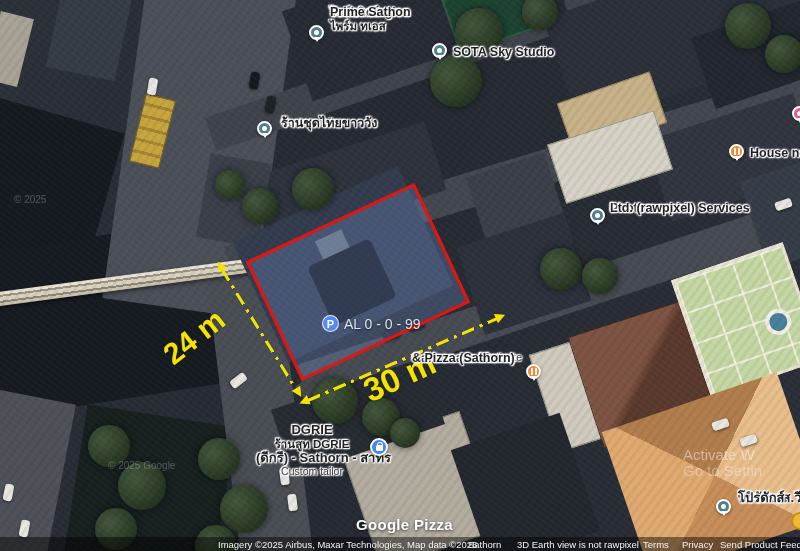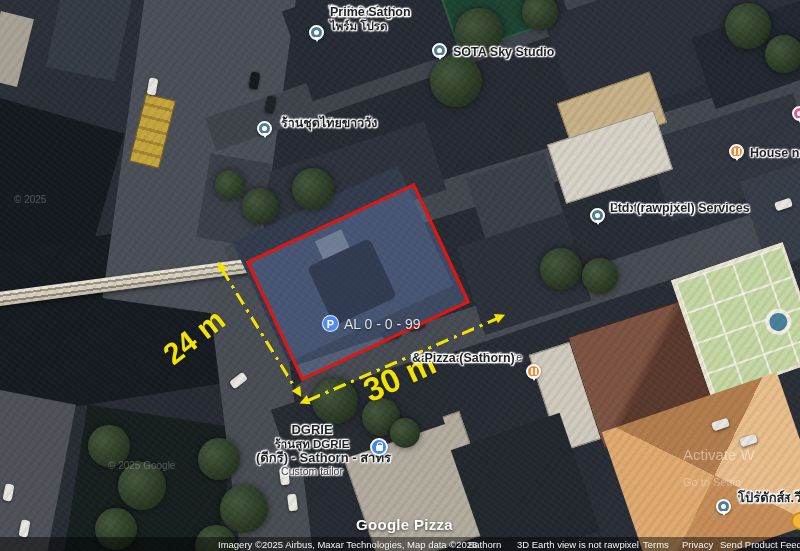--- a/index.html
+++ b/index.html
@@ -53,21 +53,21 @@
   .parking-icon{position:static!important;width:17px;height:17px;border-radius:50%;background:#538af4;
     border:1.5px solid rgba(255,255,255,.85);color:#fff;font-size:11px;font-weight:bold;
     display:flex;align-items:center;justify-content:center;}
   .parking-icon::before{content:"P";}
   .parking-text{position:static!important;color:#dfe3ea;font-size:14px;text-shadow:0 1px 2px rgba(0,0,0,.6);}
   
   .wm-faint{color:rgba(255,255,255,.25);font-size:10px;z-index:12;white-space:nowrap;}
   .gmaps-logo{left:356px;top:516px;color:#fff;font-size:15px;font-weight:bold;letter-spacing:.3px;
     text-shadow:0 1px 3px rgba(0,0,0,.7);z-index:40;white-space:nowrap;}
   .activate1{left:683px;top:446px;color:rgba(255,255,255,.45);font-size:15px;z-index:40;white-space:nowrap;}
-  .activate2{left:683px;top:476px;color:rgba(255,255,255,.35);font-size:11px;z-index:40;white-space:nowrap;}
+  .activate2{left:683px;top:462px;color:rgba(255,255,255,.35);font-size:15px;z-index:40;white-space:nowrap;}
   .attr-bar{left:0;bottom:0;width:800px;height:14px;background:rgba(0,0,0,.45);z-index:50;}
   .attr-bar span{position:absolute;top:2px;color:#f2f2f2;font-size:9.5px;white-space:nowrap;}
 </style>
 </head>
 <body>
 
 <div id="map-root">
 
   <div style="left:0;top:0;width:800px;height:551px;">
 
@@ -169,21 +169,21 @@
   <div class="parking-wrap">
     <span class="parking-icon"></span>
     <span class="parking-text">AL 0 - 0 - 99</span>
   </div>
 
   <span class="pin" style="left:309px;top:25px;"></span>
   <div class="poi-name halo" style="left:330px;top:5px;">
     <div>Technologies</div>
     <div>Prime Sathon</div>
     <div style="position:static;font-size:11.5px;">ไนท์บริดจ์</div>
-    <div style="position:static;font-size:11.5px;">ไพร์ม โปรด</div>
+    <div style="position:static;font-size:11.5px;">ไพร์ม ทเอส</div>
   </div>
 
   <span class="pin" style="left:432px;top:43px;"></span>
   <div class="poi-name halo" style="left:453px;top:45px;">SOTA Sky Studio</div>
 
   <span class="pin" style="left:257px;top:121px;"></span>
   <div class="poi-name halo" style="left:281px;top:116px;">
     <div>ร้านชุดไทยขาววัง</div>
     <div class="poi-cat halo" style="position:static;">Custom tailor</div>
   </div>

